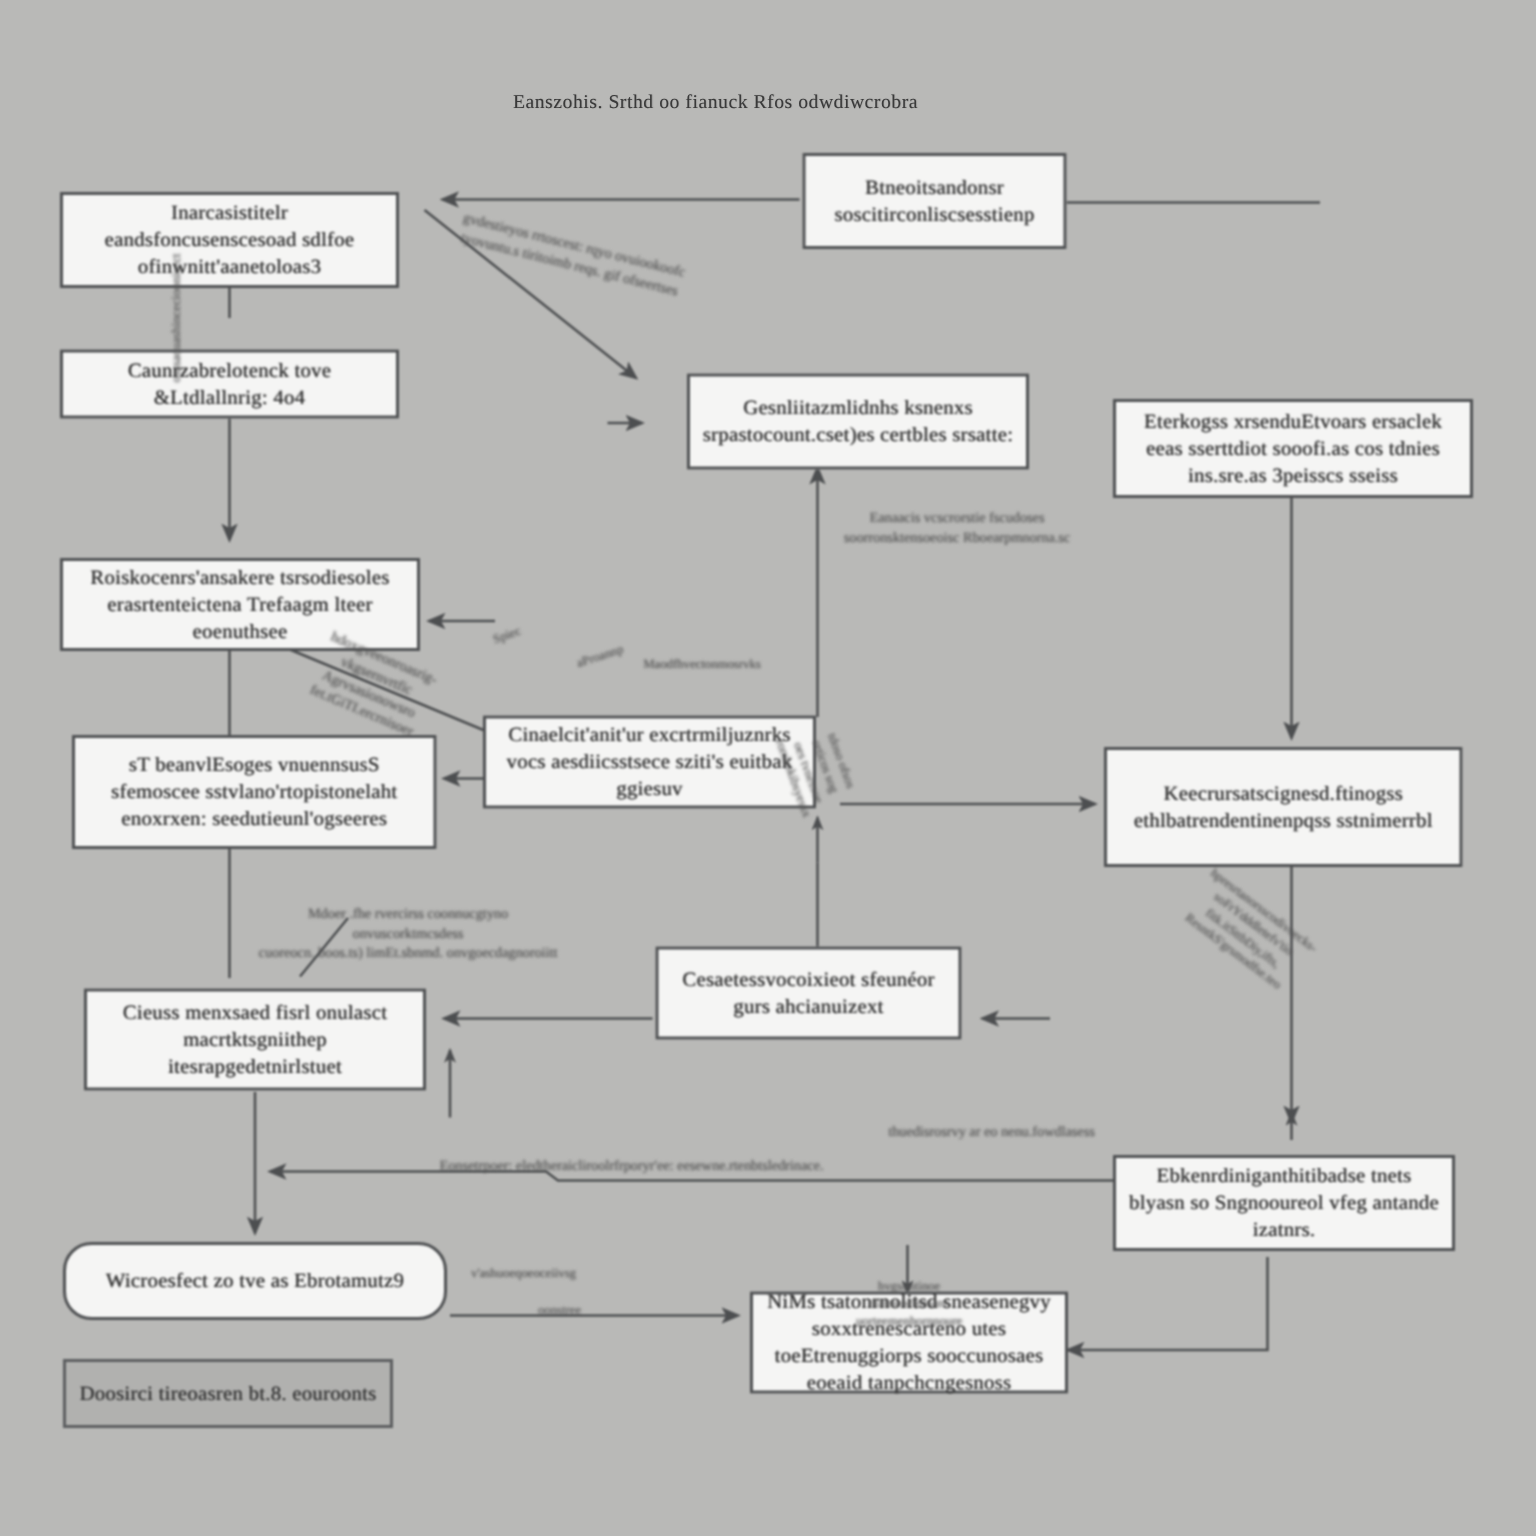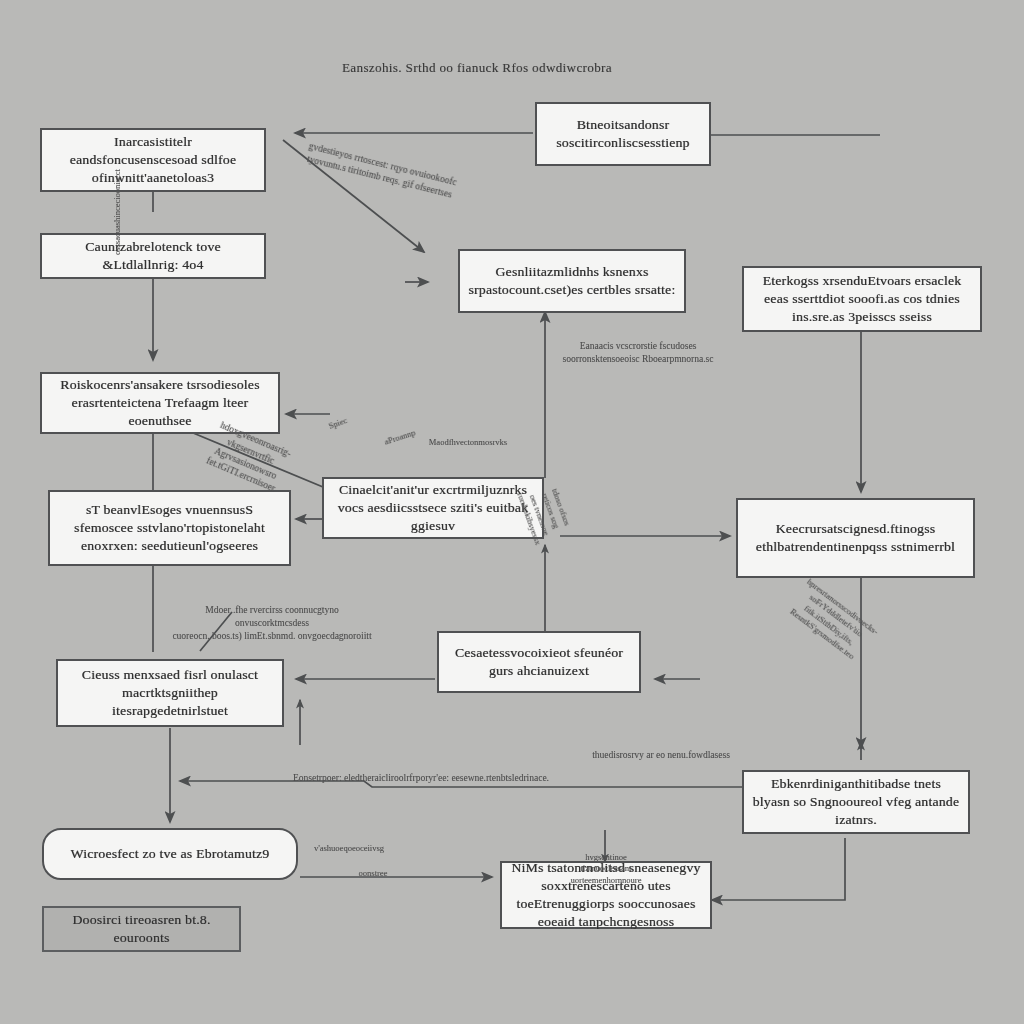--- a/index.html
+++ b/index.html
@@ -244,21 +244,21 @@
       <span class="txt">Wicroesfect zo tve
 as Ebrotamutz9</span>
     </div>
 
     <div class="node" style="left:500px;top:861px;width:212px;height:68px;">
       <span class="txt">NiMs tsatonrnolitsd sneasenegvy
 soxxtrenescarteno utes toeEtrenuggiorps
 sooccunosaes eoeaid tanpchcngesnoss</span>
     </div>
 
-    <div class="node muted" style="left:42px;top:906px;width:199px;height:46px;">
+    <div class="node muted" style="left:42px;top:906px;width:220px;height:46px;">
       <span class="txt">Doosirci tireoasren bt.8. eouroonts</span>
     </div>
 
     <div class="elabel sm" style="left:296px;top:158px;width:170px;transform:rotate(14deg);">gvdestieyos rrtoscest: rqyo ovuiookoofc
 tyovuntu.s tiritoimb reqs. gif ofseertses</div>
 
     <div class="elabel xs" style="left:112px;top:255px;width:14px;transform:rotate(-90deg);transform-origin:left top;">osssacuashinceciooniscct</div>
 
     <div class="elabel sm" style="left:553px;top:340px;width:170px;">Eanaacis  vcscrorstie fscudoses
 soorronsktensoeoisc Rboearpmnorna.sc</div>

